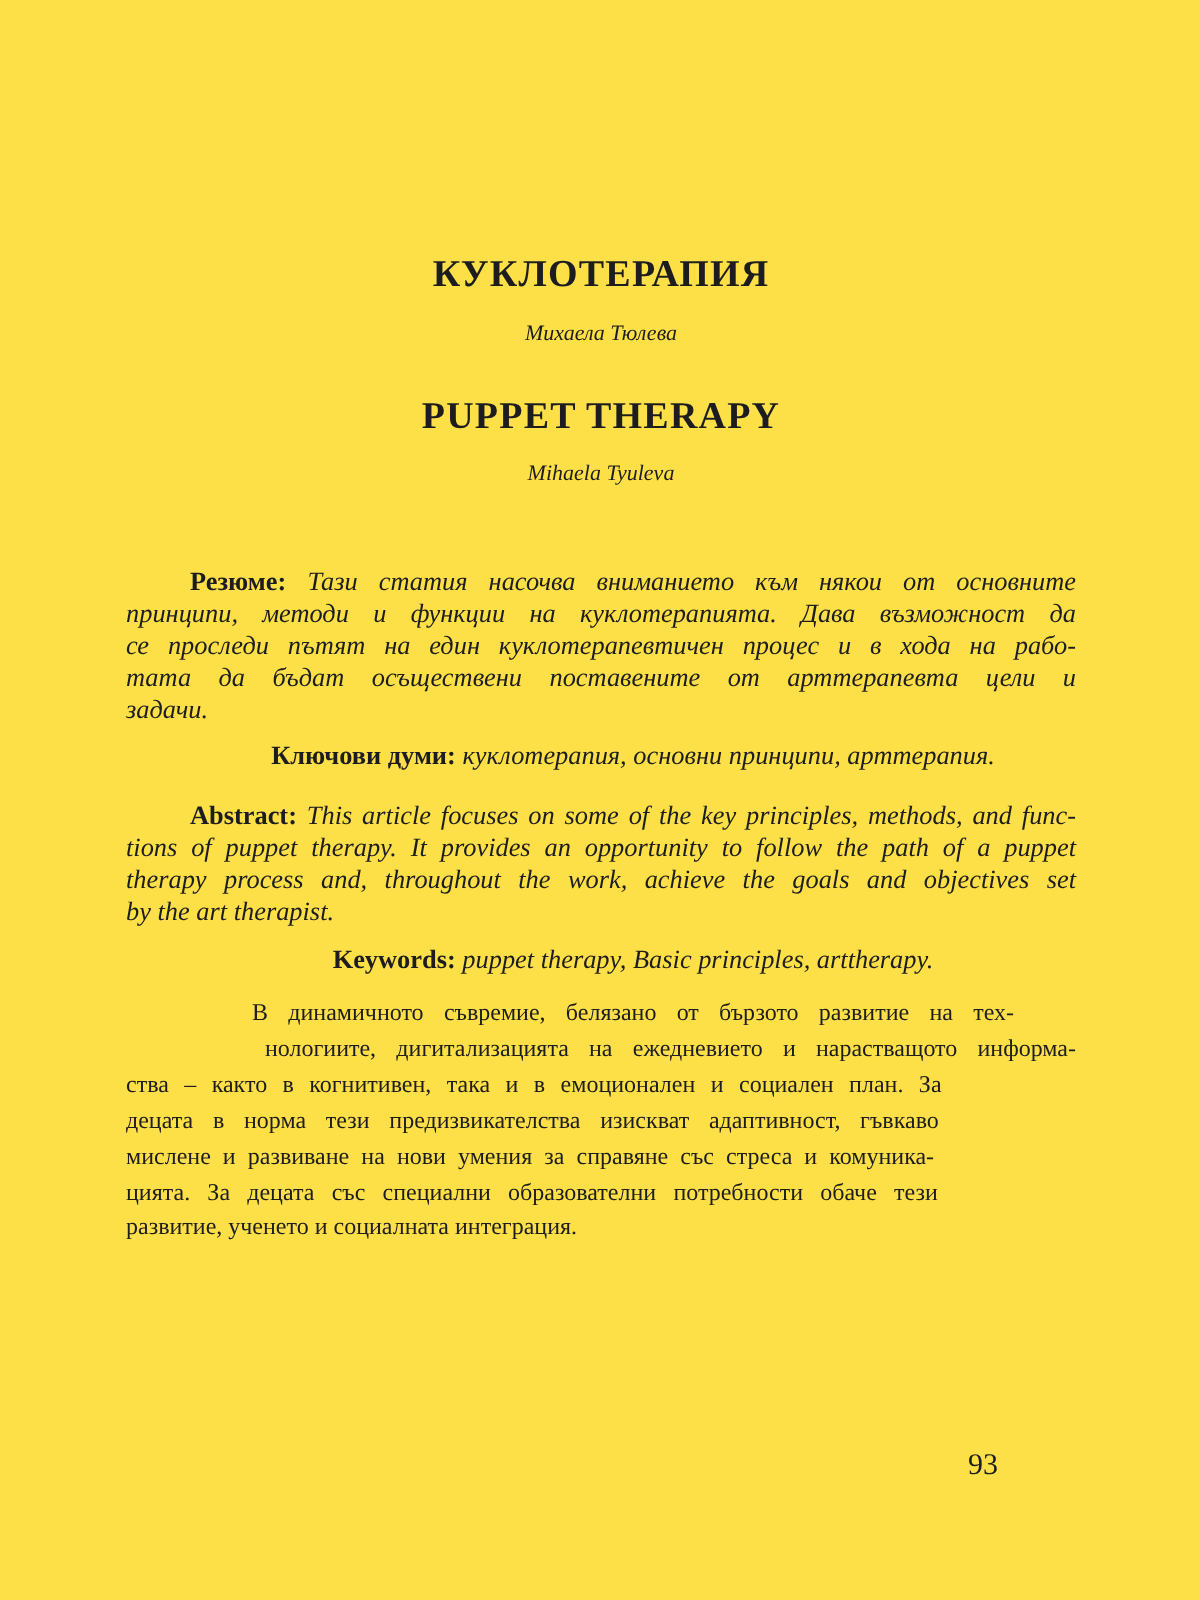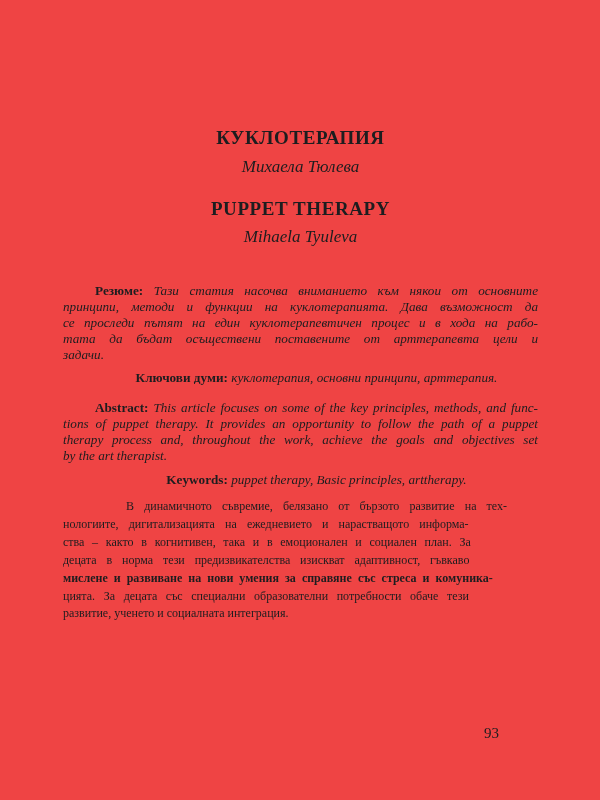--- a/index.html
+++ b/index.html
@@ -1,40 +1,40 @@
 <!DOCTYPE html>
 <html><head>
 <meta charset="utf-8">
 <style>
   html, body { margin: 0; padding: 0; background: #e8e8e8; }
   .page {
     position: relative;
     width: 600px;
     height: 800px;
     margin: 0 auto;
-    background: #ef4444;
+    background: #fde047;
     color: #1d1d1f;
     font-family: "Liberation Serif", "DejaVu Serif", serif;
     box-sizing: border-box;
     padding: 127px 62px 0 63px;
     overflow: hidden;
   }
   .title {
     text-align: center;
     font-size: 19px;
     line-height: 22px;
     font-weight: bold;
     letter-spacing: 0.6px;
     margin: 0;
   }
   .title-en { margin-top: 21px; }
   .author {
     text-align: center;
     font-style: italic;
-    font-size: 17px;
+    font-size: 11px;
     line-height: 20px;
     margin-top: 8px;
   }
   .author-en { margin-top: 7px; }
 
   .para { margin: 0; }
   .abs  { font-size: 13.2px; line-height: 15.9px; }
   .bodytext { font-size: 12px; line-height: 17.9px; }
 
   .abstract-bg { margin-top: 36px; }
@@ -96,23 +96,23 @@
     <div class="line it"><span class="ln">by the art therapist.</span></div>
   </div>
 
   <div class="para abs kw-en">
     <div class="line indent"><span class="ln"><span class="label">Keywords:</span> <span class="it">puppet therapy, Basic principles, arttherapy.</span></span></div>
   </div>
 
 
   <div class="para bodytext intro">
     <div class="line jline indent" style="word-spacing: 7.12891px;"><span class="ln">В динамичното съвремие, белязано от бързото развитие на тех-</span></div>
-    <div class="line jline" style="word-spacing: 7.10417px;"><span class="ln">нологиите, дигитализацията на ежедневието и нарастващото информа-</span></div>
+    <div class="line jline" style="word-spacing: 7.10417px; text-align: right;"><span class="ln">нологиите, дигитализацията на ежедневието и нарастващото информа-</span></div>
     <div class="line jline" style="word-spacing: 4.71484px;"><span class="ln">ства – както в когнитивен, така и в емоционален и социален план. За</span></div>
     <div class="line jline" style="word-spacing: 6.85938px;"><span class="ln">децата в норма тези предизвикателства изискват адаптивност, гъвкаво</span></div>
-    <div class="line jline" style="word-spacing: 3.03267px; font-weight: bold;"><span class="ln">мислене и развиване на нови умения за справяне със стреса и комуника-</span></div>
+    <div class="line jline" style="word-spacing: 3.03267px;"><span class="ln">мислене и развиване на нови умения за справяне със стреса и комуника-</span></div>
     <div class="line jline" style="word-spacing: 5.60352px;"><span class="ln">цията. За децата със специални образователни потребности обаче тези</span></div>
     <div class="line"><span class="ln">развитие, ученето и социалната интеграция.</span></div>
   </div>
 
   <div class="page-number">93</div>
 
 </div>
 
 </body></html>

